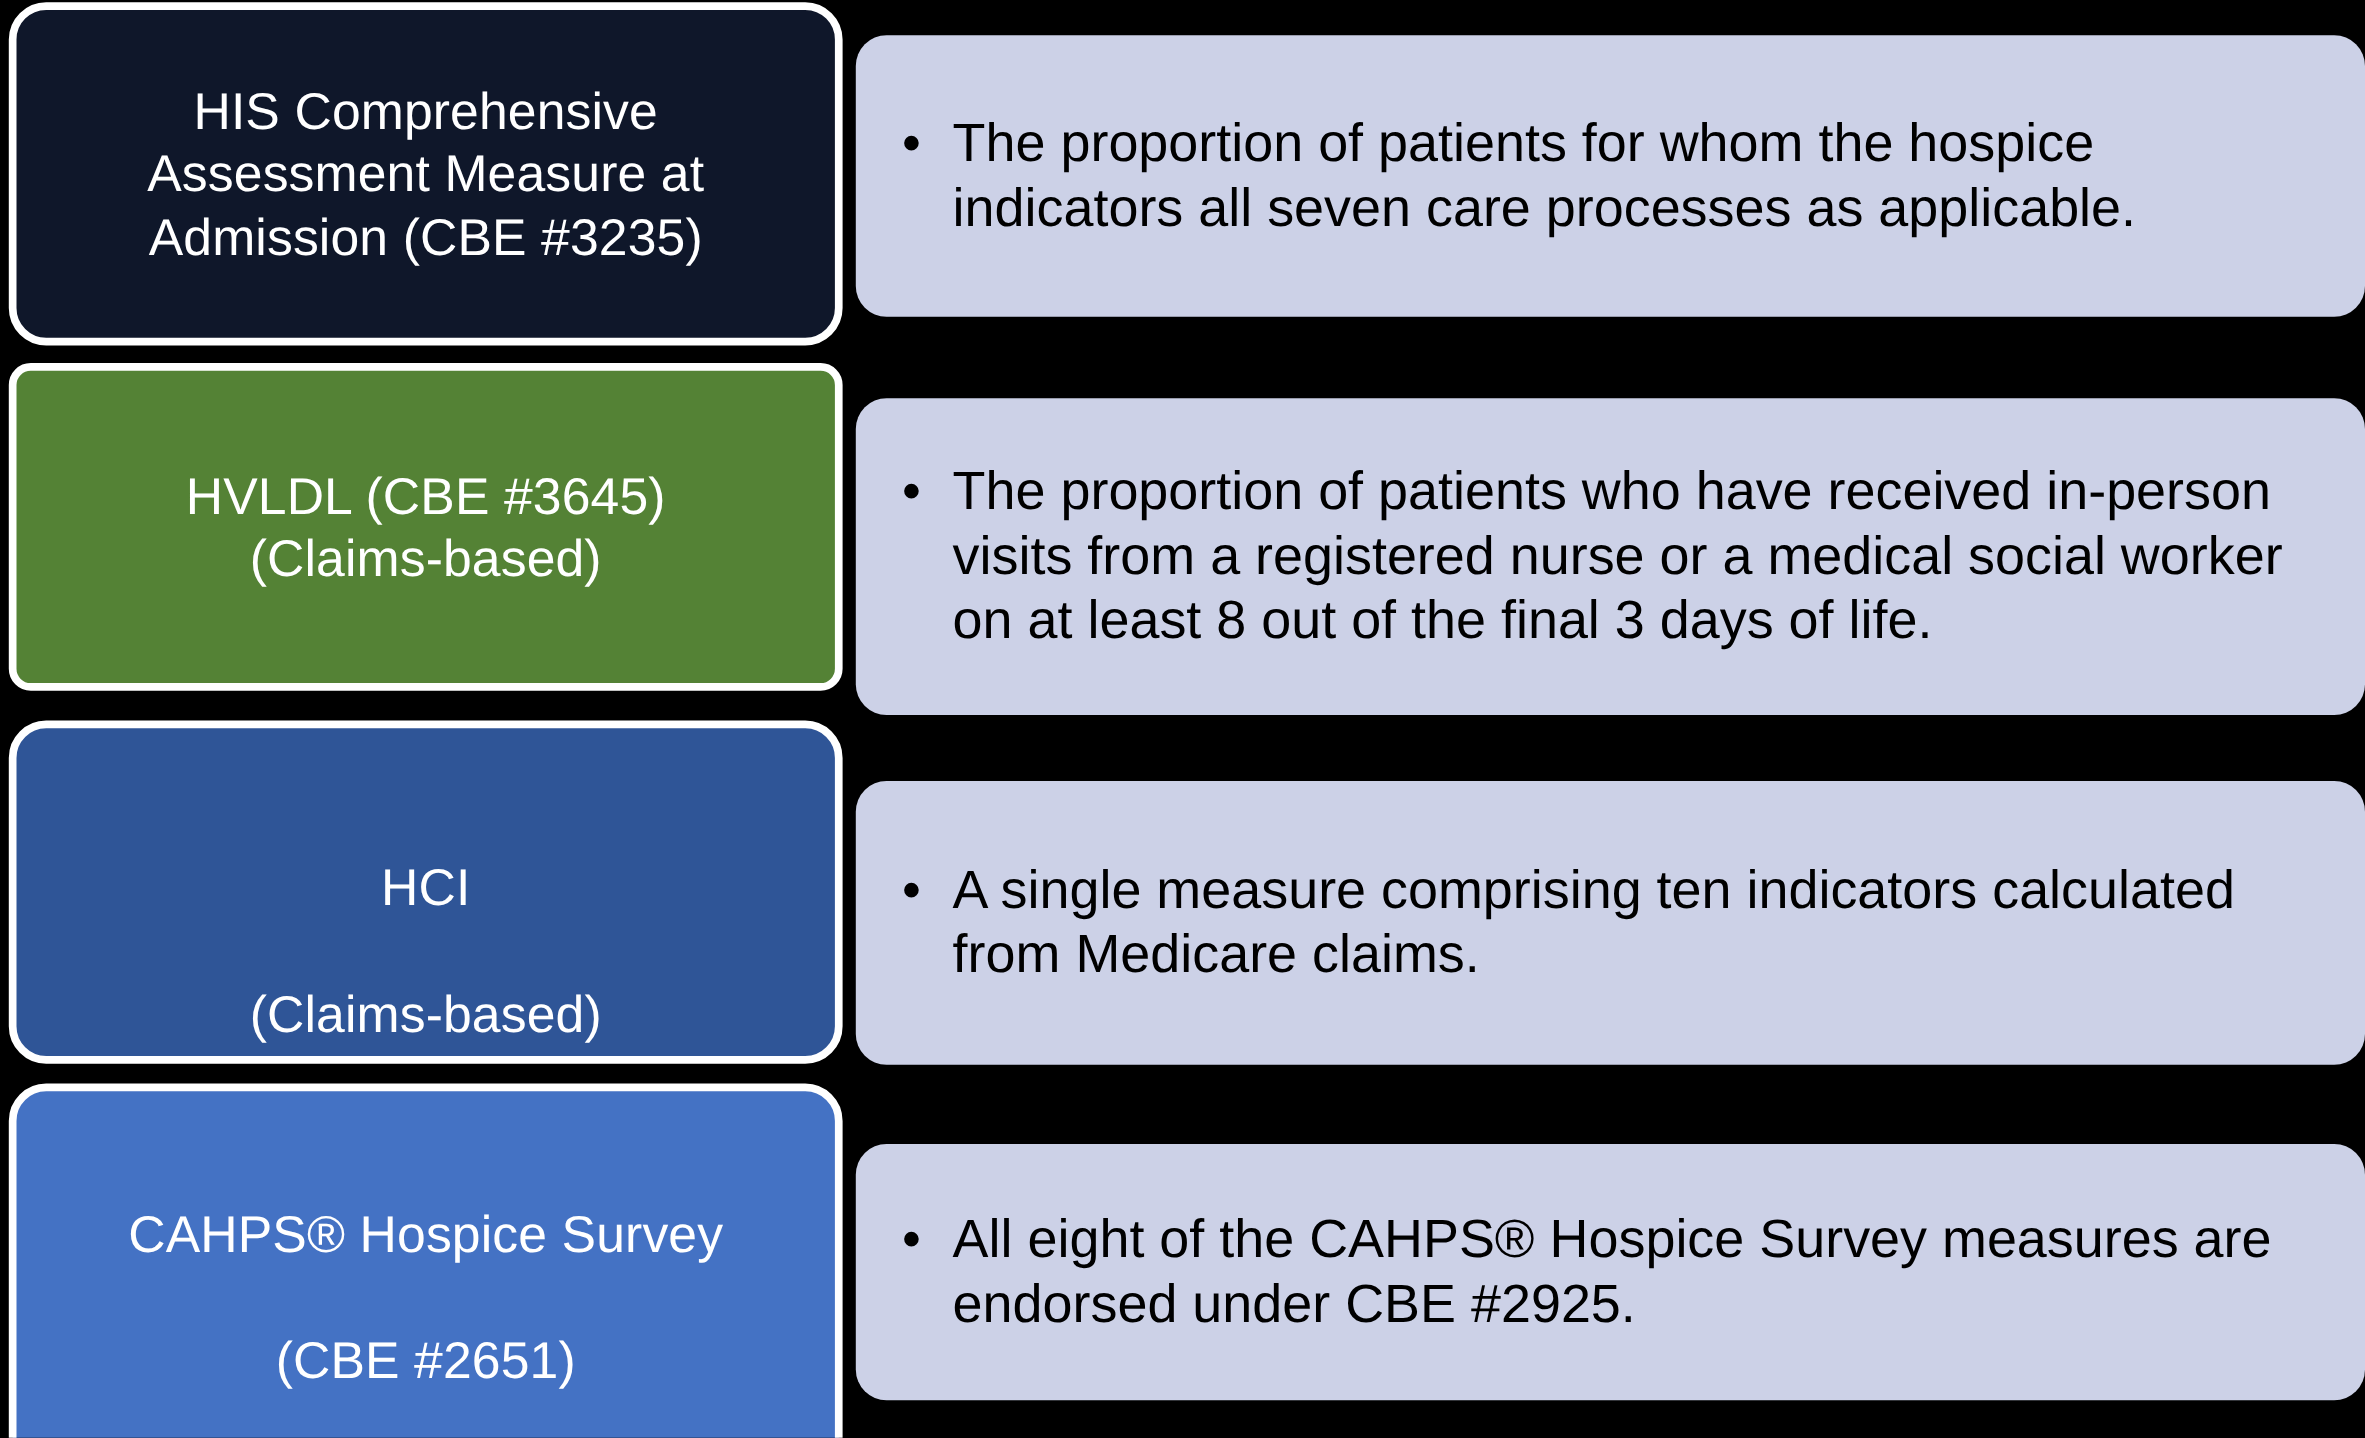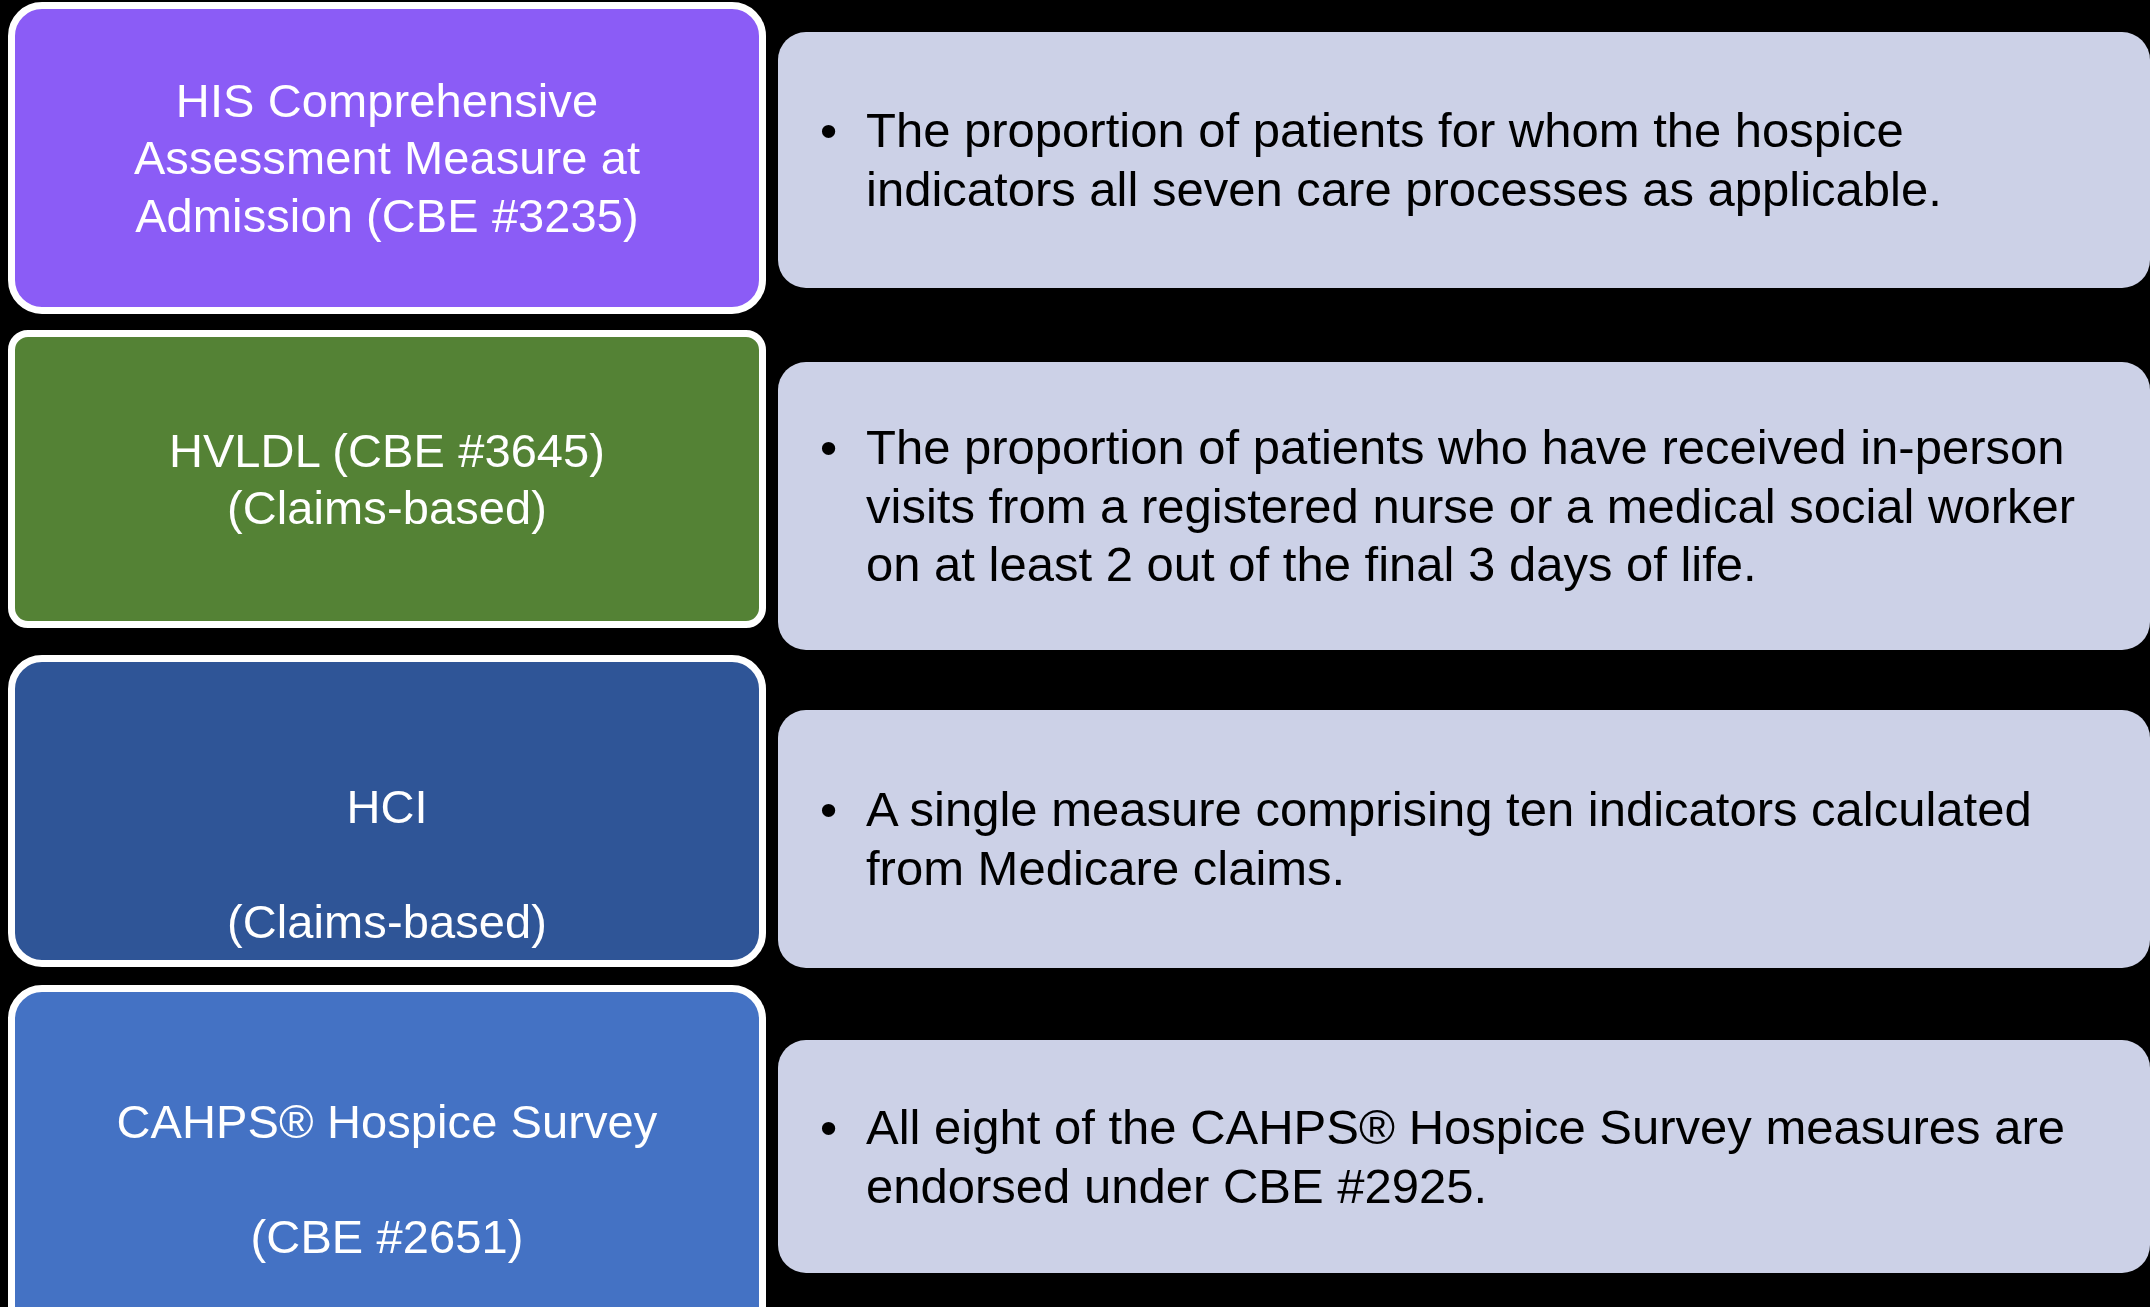--- a/index.html
+++ b/index.html
@@ -105,21 +105,21 @@
 
   
   .bullet-item .bullet-text { display: block; }
 </style>
 </head>
 <body>
 
 <div class="diagram">
 
   <div class="row row-1">
-    <div class="label-card" style="background: #8b5cf6;">
+    <div class="label-card" style="background: #0f172a;">
       <span class="label-text">HIS Comprehensive
 Assessment Measure at
 Admission (CBE #3235)</span>
     </div>
     <div class="desc-card" style="background: rgb(204, 209, 231);">
       <ul class="bullet-list">
         <li class="bullet-item">
           <span class="bullet-dot">•</span>
           <span class="bullet-text">The proportion of patients for whom the hospice indicators all seven care processes as applicable.</span>
         </li>
@@ -129,21 +129,21 @@
 
   <div class="row row-2">
     <div class="label-card" style="background: rgb(84, 130, 53); border-radius: 20px;">
       <span class="label-text">HVLDL (CBE #3645)
 (Claims-based)</span>
     </div>
     <div class="desc-card" style="background: rgb(204, 209, 231);">
       <ul class="bullet-list">
         <li class="bullet-item">
           <span class="bullet-dot">•</span>
-          <span class="bullet-text">The proportion of patients who have received in-person visits from a registered nurse or a medical social worker on at least 2 out of the final 3 days of life.</span>
+          <span class="bullet-text">The proportion of patients who have received in-person visits from a registered nurse or a medical social worker on at least 8 out of the final 3 days of life.</span>
         </li>
       </ul>
     </div>
   </div>
 
   <div class="row row-3">
     <div class="label-card" style="background: rgb(47, 85, 151);">
       <span class="label-text">HCI
 
 (Claims-based)</span>

